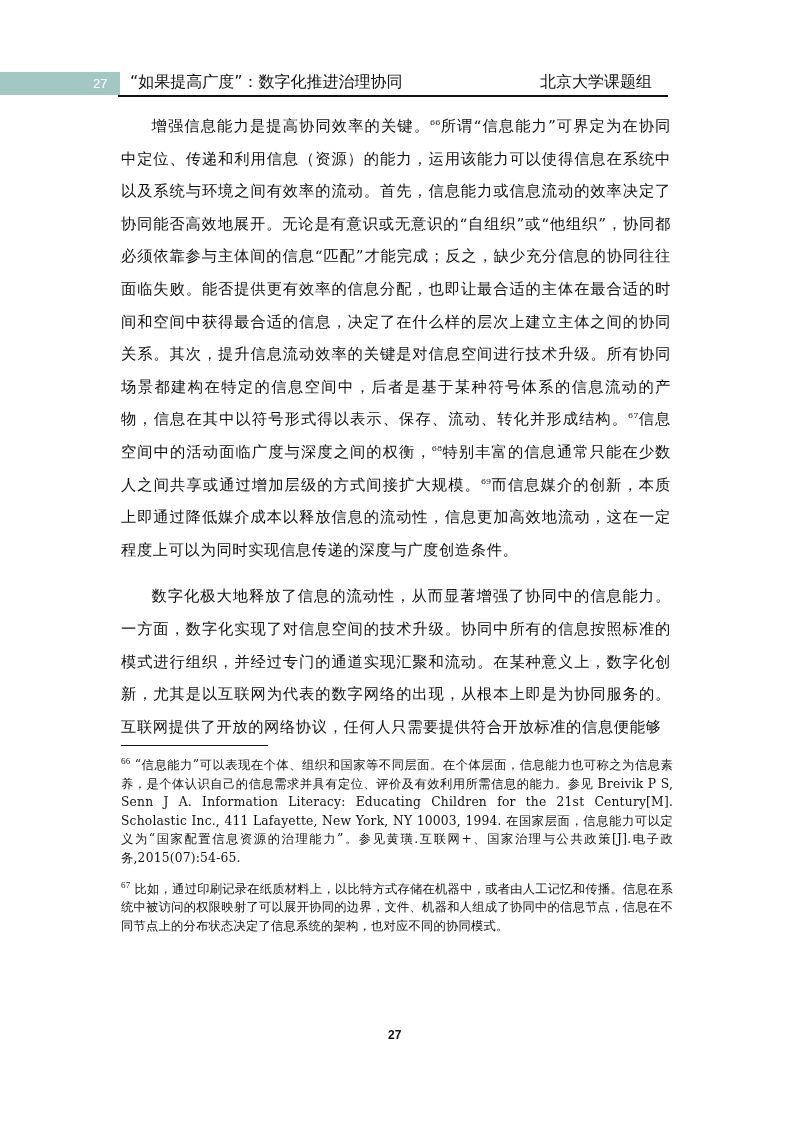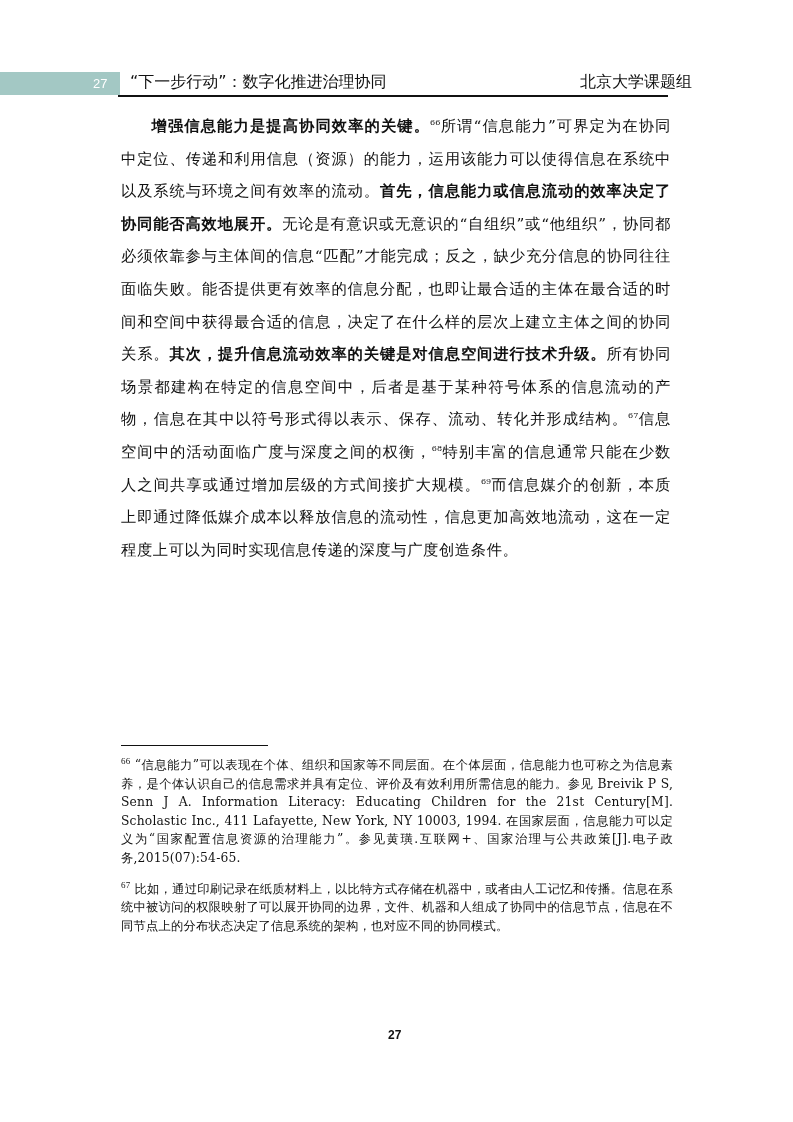--- a/index.html
+++ b/index.html
@@ -4,48 +4,49 @@
 <style>
   html, body { margin: 0; padding: 0; background: #ffffff; }
   body { width: 793px; height: 1122px; position: relative; overflow: hidden;
          font-family: "DejaVu Serif", "Liberation Serif", serif; color: #111; }
   .hdr-band { position: absolute; left: 0; top: 72px; width: 120px; height: 23px; background: #a3c8c4; }
   .hdr-num { position: absolute; left: 93px; top: 76px; font-family: "Liberation Sans", sans-serif;
              font-size: 13px; color: #ffffff; }
   .hdr-title { position: absolute; left: 130px; top: 72px; font-family: "DejaVu Sans", sans-serif;
                font-size: 16px; color: #111; white-space: nowrap; }
   .hdr-org { position: absolute; left: 540px; top: 72px; font-family: "DejaVu Sans", sans-serif;
-             font-size: 16px; color: #111; white-space: nowrap; margin-left: 40px; }
+             font-size: 16px; color: #111; white-space: nowrap; }
   .hdr-rule { position: absolute; left: 118px; top: 95px; width: 550px; height: 2px; background: #111; }
 
   .body { position: absolute; left: 121px; top: 110px; width: 550px; }
   .para { font-size: 15.3px; line-height: 32.6px; margin: 0; text-align: justify;
           text-indent: 2em; letter-spacing: 0.6px; }
   .para + .para { margin-top: 14px; }
-  .para b { font-weight: bold; }
+  .para b { font-weight: normal; }
   .fnref { font-size: 8px; vertical-align: super; line-height: 0; letter-spacing: 0; }
 
   .fn-rule { position: absolute; left: 121px; top: 745px; width: 147px; height: 1px; background: #111; }
   .footnotes { position: absolute; left: 121px; top: 752px; width: 552px; }
   .fn { font-size: 12.3px; line-height: 18.6px; margin: 0 0 8px 0; text-align: justify; letter-spacing: 0.2px; }
   .fn sup { font-family: "Liberation Serif", serif; font-size: 9px; }
   .pageno { position: absolute; left: 388px; top: 1028px; font-family: "Liberation Sans", sans-serif;
             font-size: 12px; font-weight: bold; color: #111; }
 </style>
 </head>
 <body>
 
 <div class="hdr-band"></div>
 <div class="hdr-num">27</div>
-<div class="hdr-title">“下一步行动”：数字化推进治理协同</div>
+<div class="hdr-title">“如果提高广度”：数字化推进治理协同</div>
 <div class="hdr-org">北京大学课题组</div>
 <div class="hdr-rule"></div>
 
 <div class="body">
   <p class="para"><b>增强信息能力是提高协同效率的关键。</b><span class="fnref">66</span><span>所谓“信息能力”可界定为在协同中定位、传递和利用信息（资源）的能力，运用该能力可以使得信息在系统中以及系统与环境之间有效率的流动。</span><b>首先，信息能力或信息流动的效率决定了协同能否高效地展开。</b><span>无论是有意识或无意识的“自组织”或“他组织”，协同都必须依靠参与主体间的信息“匹配”才能完成；反之，缺少充分信息的协同往往面临失败。能否提供更有效率的信息分配，也即让最合适的主体在最合适的时间和空间中获得最合适的信息，决定了在什么样的层次上建立主体之间的协同关系。</span><b>其次，提升信息流动效率的关键是对信息空间进行技术升级。</b><span>所有协同场景都建构在特定的信息空间中，后者是基于某种符号体系的信息流动的产物，信息在其中以符号形式得以表示、保存、流动、转化并形成结构。</span><span class="fnref">67</span><span>信息空间中的活动面临广度与深度之间的权衡，</span><span class="fnref">68</span><span>特别丰富的信息通常只能在少数人之间共享或通过增加层级的方式间接扩大规模。</span><span class="fnref">69</span><span>而信息媒介的创新，本质上即通过降低媒介成本以释放信息的流动性，信息更加高效地流动，这在一定程度上可以为同时实现信息传递的深度与广度创造条件。</span></p>
+  <p class="para"><b>数字化极大地释放了信息的流动性，从而显著增强了协同中的信息能力。一方面，数字化实现了对信息空间的技术升级。</b><span>协同中所有的信息按照标准的模式进行组织，并经过专门的通道实现汇聚和流动。</span><b>在某种意义上，数字化创新，尤其是以互联网为代表的数字网络的出现，从根本上即是为协同服务的。</b><span>互联网提供了开放的网络协议，任何人只需要提供符合开放标准的信息便能够</span></p>
 </div>
 
 <div class="fn-rule"></div>
 <div class="footnotes">
   <p class="fn"><sup>66</sup> <span>“信息能力”可以表现在个体、组织和国家等不同层面。在个体层面，信息能力也可称之为信息素养，是个体认识自己的信息需求并具有定位、评价及有效利用所需信息的能力。参见 Breivik P S, Senn J A. Information Literacy: Educating Children for the 21st Century[M]. Scholastic Inc., 411 Lafayette, New York, NY 10003, 1994. 在国家层面，信息能力可以定义为“国家配置信息资源的治理能力”。参见黄璜.互联网+、国家治理与公共政策[J].电子政务,2015(07):54-65.</span></p>
   <p class="fn"><sup>67</sup> <span>比如，通过印刷记录在纸质材料上，以比特方式存储在机器中，或者由人工记忆和传播。信息在系统中被访问的权限映射了可以展开协同的边界，文件、机器和人组成了协同中的信息节点，信息在不同节点上的分布状态决定了信息系统的架构，也对应不同的协同模式。</span></p>
 </div>
 
 <div class="pageno">27</div>
 

